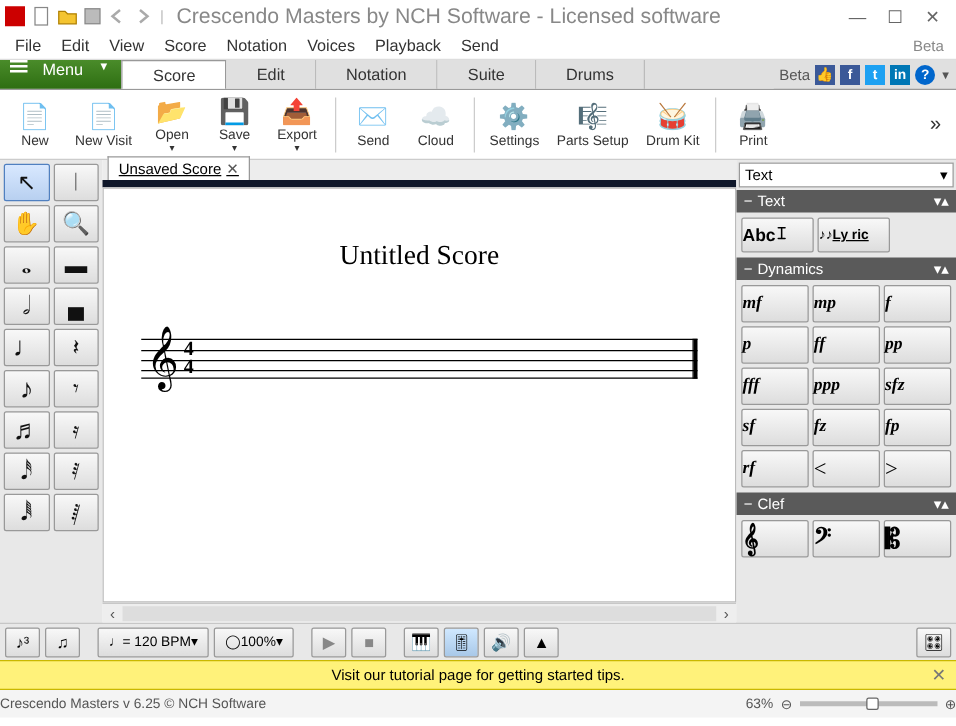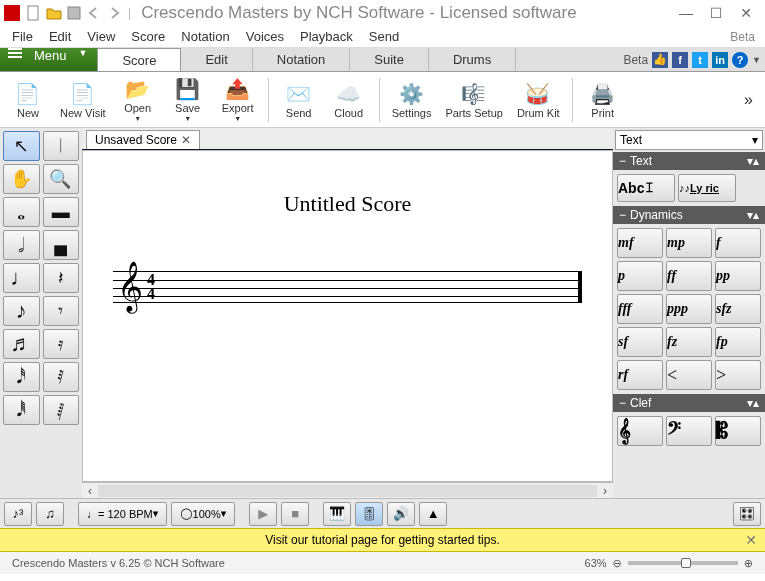--- a/index.html
+++ b/index.html
@@ -31,57 +31,57 @@
 .tb-btn .tb-icon{width:26px;height:26px;display:flex;align-items:center;justify-content:center;font-size:20px;}
 .tb-sep{width:1px;height:44px;background:#ccc;margin:0 4px;}
 .tb-more{margin-left:auto;padding:0 8px;font-size:16px;color:#333;}
 
 .mainrow { display:flex; height: 370px; }
 .left-tools { width: 82px; background:#e8e8e8; display:grid;grid-template-columns:1fr 1fr;grid-auto-rows:30px;gap:3px;padding:3px; }
 .tool { background:linear-gradient(#f8f8f8,#ddd);border:1px solid #999;border-radius:2px;display:flex;align-items:center;justify-content:center;font-size:18px;font-family:serif;color:#111; }
 .tool.sel{background:linear-gradient(#d8e8ff,#b8d0f0);border-color:#5080c0;}
 
 .center { flex:1; display:flex;flex-direction:column; background:#ededed; }
-.tabbar{height:22px;display:flex;align-items:flex-end;border-bottom:1px solid #0f172a;}
+.tabbar{height:22px;display:flex;align-items:flex-end;border-bottom:6px solid #0f172a;text-decoration:underline;}
 .doc-tab{background:#fff;border:1px solid #999;border-bottom:none;padding:2px 8px;margin-left:4px;font-size:12px;display:flex;align-items:center;gap:4px;}
 .doc-tab .x{font-size:12px;color:#555;}
 .canvas{flex:1;background:#fff;margin:0 0 0 0;position:relative;overflow:hidden;border:1px solid #bbb;}
 .canvas .scoretitle{text-align:center;font-family:"Times New Roman",serif;font-size:22px;margin-top:40px;}
 .staff{position:absolute;left:30px;right:30px;top:120px;}
 .staff .lines{border-top:1px solid #000;border-bottom:1px solid #000;height:32px;position:relative;}
 .staff .lines::before,.staff .lines::after{content:"";position:absolute;left:0;right:0;height:1px;background:#000;}
 .staff .lines::before{top:8px;box-shadow:0 8px 0 #000;}
 .staff .lines::after{top:24px;}
 .staff .clef{position:absolute;left:4px;top:-10px;font-size:44px;font-family:serif;}
 .staff .endbar{position:absolute;right:0;top:0;bottom:0;width:4px;border-right:3px solid #000;border-left:1px solid #000;}
 .hscroll{height:16px;background:#eee;border-top:1px solid #bbb;display:flex;align-items:center;}
 .hscroll .arr{width:16px;text-align:center;color:#555;}
 .hscroll .track{flex:1;height:12px;background:#ddd;}
 
-.right-panel{width:152px;background:#e8e8e8;display:flex;flex-direction:column;}
+.right-panel{width:176px;background:#e8e8e8;display:flex;flex-direction:column;}
 .combo{height:20px;background:#fff;border:1px solid #999;margin:2px;display:flex;align-items:center;padding:0 4px;font-size:12px;}
 .combo .dd{margin-left:auto;}
 .phead{background:#5a5a5a;color:#fff;padding:2px 6px;font-size:12px;display:flex;align-items:center;}
 .phead .pm{margin-right:4px;}
 .phead .sp{margin-left:auto;}
 .pgrid{display:grid;grid-template-columns:repeat(3,1fr);gap:3px;padding:4px;}
 .pbtn{height:30px;background:linear-gradient(#f8f8f8,#ddd);border:1px solid #999;border-radius:2px;display:flex;align-items:center;justify-content:flex-start;font-style:italic;font-family:"Times New Roman",serif;font-weight:bold;font-size:14px;}
 .pbtn.big{width:58px;height:28px;}
 .pgridt{display:flex;gap:3px;padding:4px;}
 
 .bottombar{height:30px;background:#e8e8e8;border-top:1px solid #bbb;display:flex;align-items:center;padding:0 4px;gap:4px;}
 .bb-btn{height:24px;min-width:28px;background:linear-gradient(#f8f8f8,#ddd);border:1px solid #999;border-radius:2px;display:flex;align-items:center;justify-content:center;font-size:13px;}
 .bb-wide{padding:0 8px;font-size:11px;}
 .bb-spacer{width:6px;}
 
 .tutorial{height:24px;background:#fff27a;border-top:1px solid #c9b800;border-bottom:1px solid #c9b800;display:flex;align-items:center;justify-content:center;gap:10px;font-size:12px;}
 .tut-btn{background:#f2f2f2;border:1px solid #888;padding:2px 10px;font-size:12px;}
 .tut-x{position:absolute;right:8px;font-size:14px;color:#777;}
 
-.status{height:22px;background:#f4f4f4;display:flex;align-items:center;padding:0 12px;font-size:11px;color:#555;}
+.status{height:22px;background:#f4f4f4;display:flex;align-items:center;padding:0 0;font-size:11px;color:#555;}
 .zoom{display:flex;align-items:center;gap:6px;}
 .ztrack{width:110px;height:4px;background:#bbb;position:relative;}
 .zthumb{position:absolute;left:48%;top:-3px;width:10px;height:10px;background:#fff;border:1px solid #666;border-radius:2px;}
 </style>
 </head>
 <body>
 
 <div class="titlebar">
   <div class="app-icon"></div>
   <svg class="tb-ico" viewBox="0 0 16 16">

